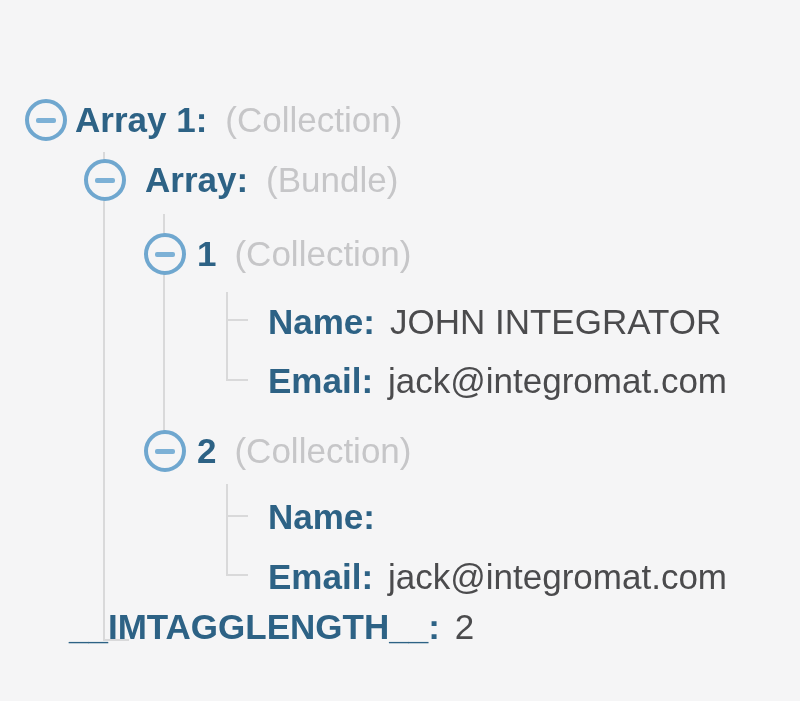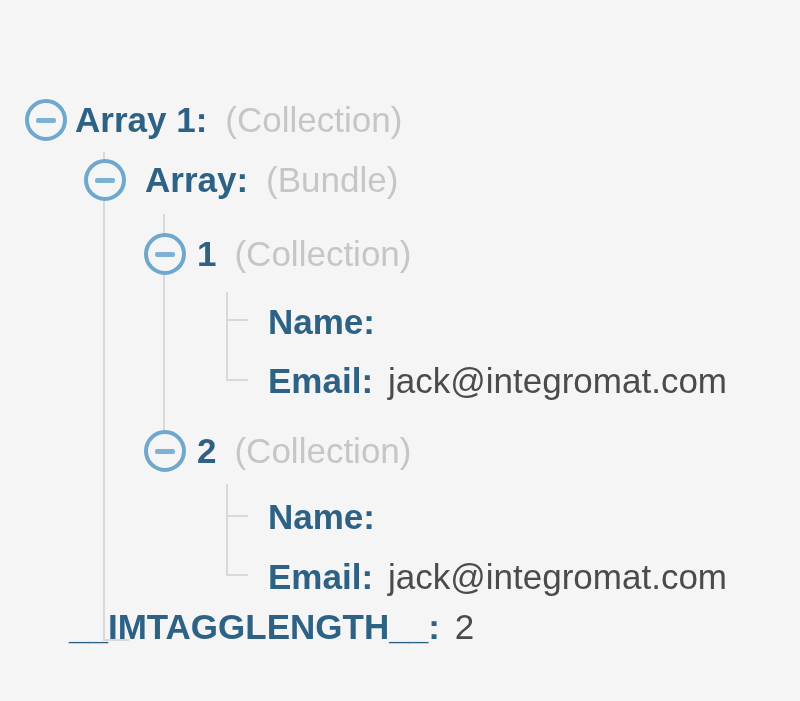--- a/index.html
+++ b/index.html
@@ -126,20 +126,21 @@
   </div>
 
   <div class="row r-item1">
     <span class="toggle"><span class="bar"></span></span>
     <span class="key">1</span>
     <span class="type">(Collection)</span>
   </div>
 
   <div class="row r-name1">
     <span class="key">Name:</span>
+    <span class="val">JOHN INTEGRATOR</span>
   </div>
 
   <div class="row r-email1">
     <span class="key">Email:</span>
     <span class="val">jack@integromat.com</span>
   </div>
 
   <div class="row r-item2">
     <span class="toggle"><span class="bar"></span></span>
     <span class="key">2</span>

